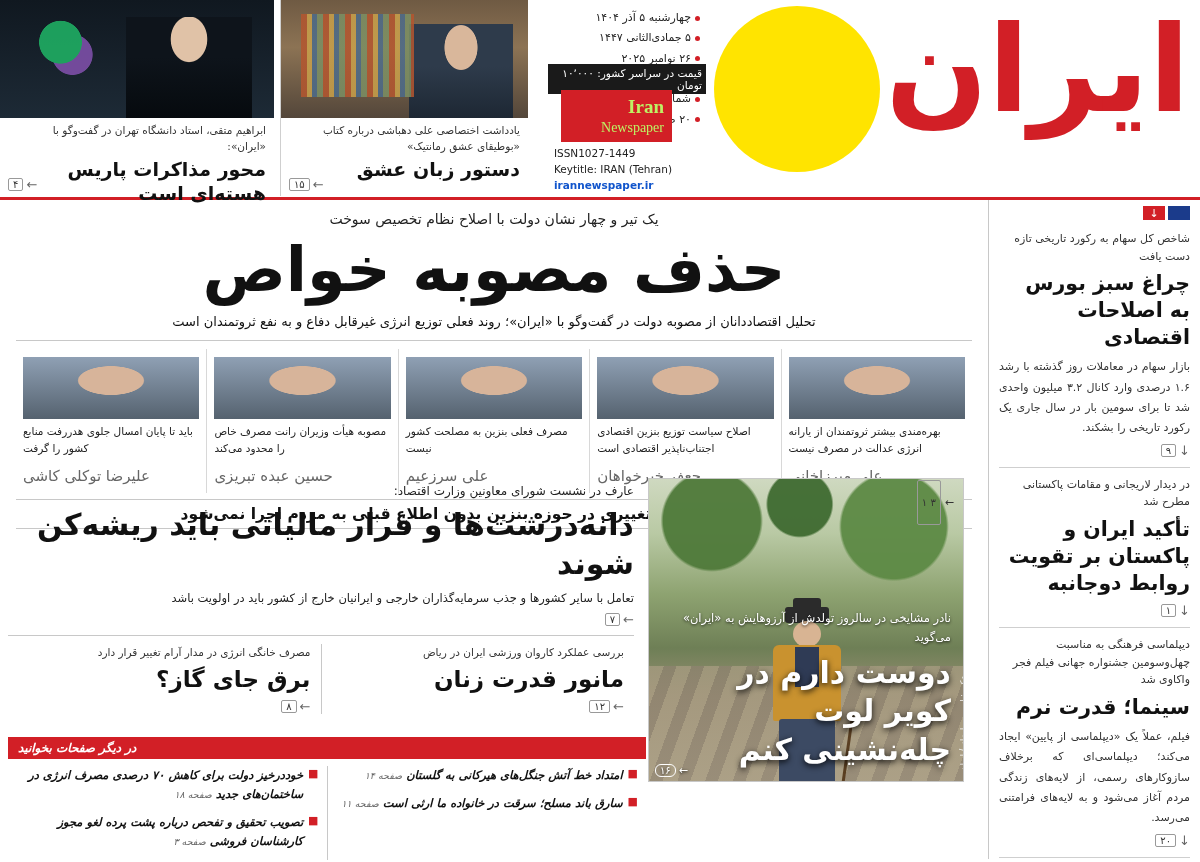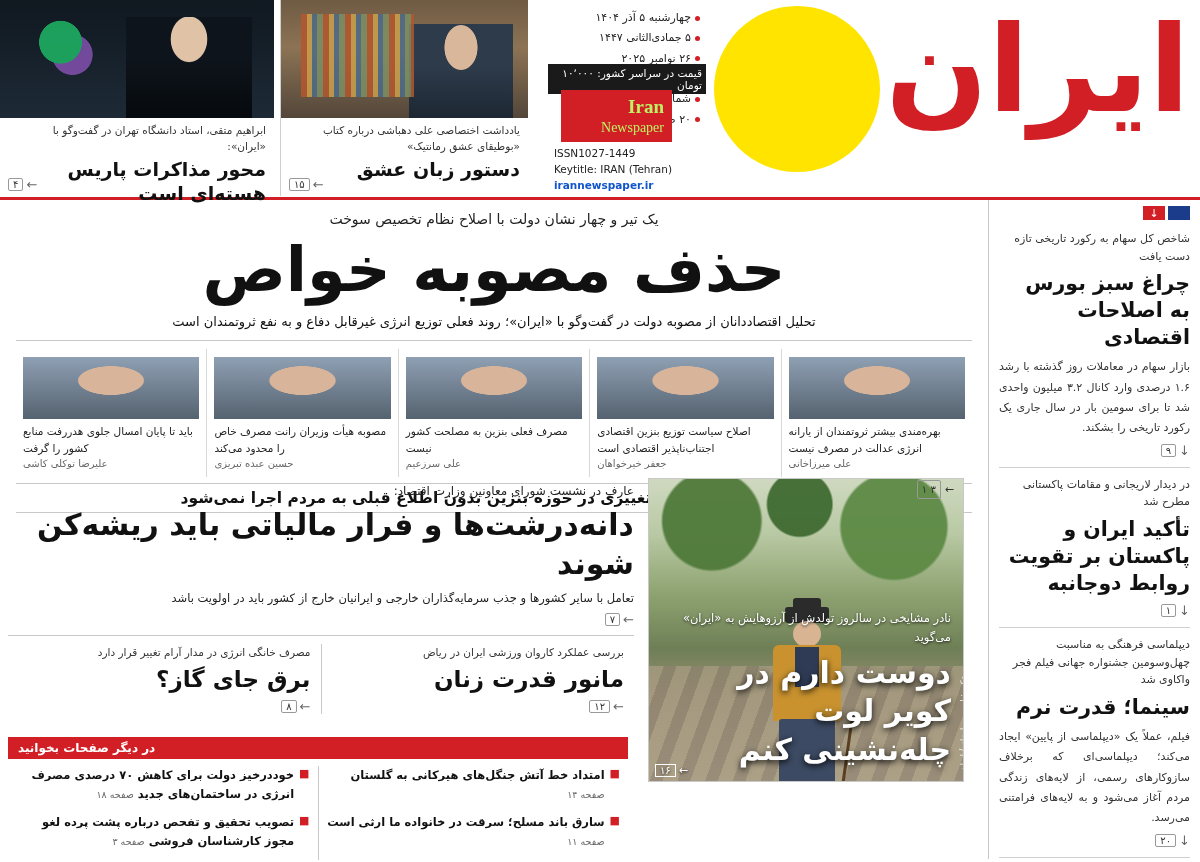--- a/index.html
+++ b/index.html
@@ -148,21 +148,21 @@
   .expert {
     flex: 1; padding: 8px 7px; border-left: 1px solid #d8d8d8; text-align: left;
   }
   .expert:last-child { border-left: none; }
   .expert .avatar {
     width: 100%; height: 62px; background: #b9b9b9; margin-bottom: 4px;
     background: radial-gradient(ellipse at 50% 38%, #d7b49a 0 26%, transparent 27%),
                 linear-gradient(180deg,#8fa0b4 0%,#55626f 100%);
   }
   .expert .q { font-size: 10.5px; color: #222; line-height: 1.6; }
-  .expert .nm { font-size: 10px; color: #666; margin-top: 1px; }
+  .expert .nm { font-size: 15px; color: #666; margin-top: 10px; }
 
   .spokes {
     border-top: 1px solid #c8c8c8; border-bottom: 1px solid #c8c8c8;
     margin-top: 6px; padding: 5px 0; text-align: center; font-size: 15.5px; font-weight: bold;
   }
   .spokes .red { color: #d21f26; }
   .spokes .blk { color: #111; }
 
   
   .photo-story {
@@ -235,22 +235,23 @@
   .rule { border-top: 1px solid #c8c8c8; margin: 8px 0; }
 
   .two-up { display: flex; direction: rtl; gap: 0; }
   .two-up .cell { flex: 1; padding: 0 10px; }
   .two-up .cell:first-child { border-left: 1px solid #c8c8c8; }
   .cell .kick { font-size: 10.5px; color: #333; text-align: right; line-height: 1.6; }
   .cell .ttl { font-size: 23px; font-weight: bold; color: #111; text-align: right; line-height: 1.3; margin-top: 4px; }
 
   
   .other {
-    position: absolute; right: 564px; left: 0; bottom: 6px; height: 128px;
+    position: absolute; right: 546px; left: 0; bottom: 6px; height: 128px;
     padding: 12px 8px;
+    font-style: italic;
   }
   .other-head {
     background: #d21f26; color: #fff; font-size: 12px; font-weight: bold;
     text-align: right; padding: 4px 10px; display:flex; align-items:center; gap:6px;
     flex-direction: row-reverse; justify-content: flex-start;
   }
   .other-grid { display: flex; direction: rtl; margin-top: 7px; }
   .other-col { flex: 1; padding: 0 8px; }
   .other-col:first-child { border-left: 1px solid #c8c8c8; }
   .oitem { display: flex; direction: rtl; gap: 5px; margin-bottom: 9px; align-items: flex-start; }
@@ -417,41 +418,41 @@
       </div>
 
       <div class="spokes">
         <span class="red">سخنگوی دولت:</span>
         <span class="blk">هیچ تغییری در حوزه بنزین بدون اطلاع قبلی به مردم اجرا نمی‌شود</span>
       </div>
     </div>
 
     <div class="story-pg-top">
       <span class="arrow">←</span>
-      <span class="num" style="border:1px solid #999;border-radius:2px;padding:3px 4px;font-size:10px;">۳ ۱</span>
+      <span class="num" style="border:1px solid #999;border-radius:2px;padding:16px 4px;font-size:10px;">۳ ۱</span>
     </div>
 
     <div class="photo-story">
       <div class="img"></div>
       <div class="photo-figure">
         <span class="hat"></span>
         <span class="head"></span>
         <span class="coat"></span>
         <span class="shirt"></span>
         <span class="legs"></span>
         <span class="cane"></span>
       </div>
       <div class="photo-credit">عکس: امیر حسام‌زاده/ ایران</div>
       <div class="photo-cap">
         <div class="kick">نادر مشایخی در سالروز تولدش از آرزوهایش به «ایران» می‌گوید</div>
         <div class="ttl">دوست دارم در کویر لوت چله‌نشینی کنم</div>
       </div>
       <div class="photo-pg">
         <span>←</span>
-        <span class="num" style="border:1px solid #fff;border-radius:0;padding:0 4px;font-size:10px;">۱۶</span>
+        <span class="num" style="border:1px solid #fff;border-radius:6px;padding:0 4px;font-size:10px;">۱۶</span>
       </div>
     </div>
 
     <div class="col-mid">
       <div>
         <div class="mid-kicker">عارف در نشست شورای معاونین وزارت اقتصاد:</div>
         <div class="mid-title">دانه‌درشت‌ها و فرار مالیاتی باید ریشه‌کن شوند</div>
         <div class="mid-deck">تعامل با سایر کشورها و جذب سرمایه‌گذاران خارجی و ایرانیان خارج از کشور باید در اولویت باشد</div>
         <div class="side-foot">
           <span class="pagenum" style="position:static">

